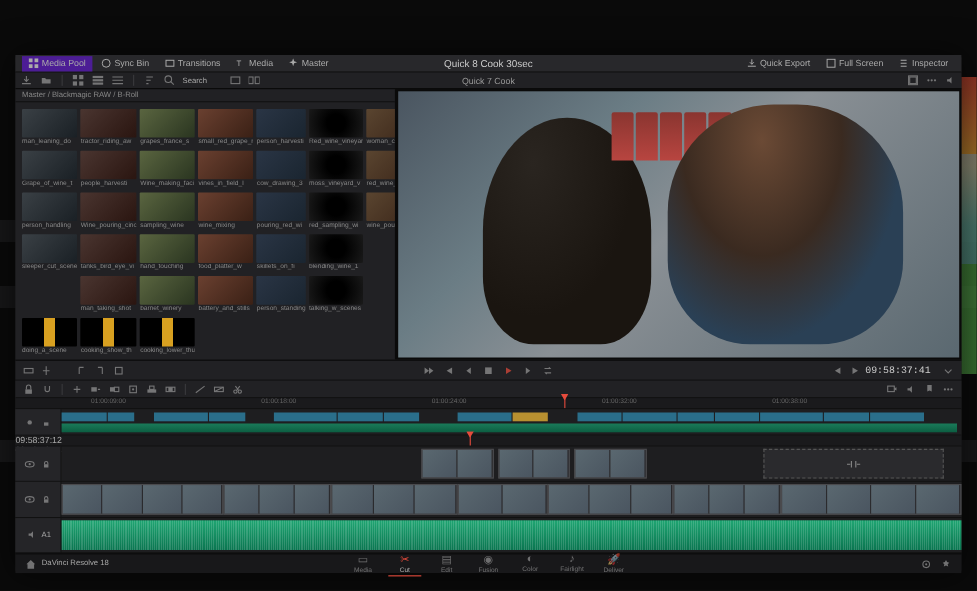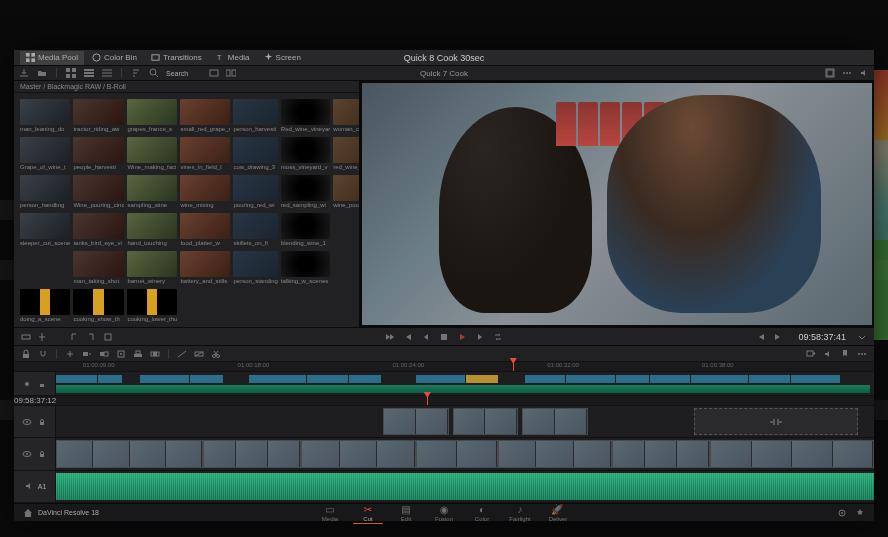--- a/index.html
+++ b/index.html
@@ -1,20 +1,20 @@
 <!DOCTYPE html>
 <html><head>
 <meta charset="utf-8">
 <style>
 *{margin:0;padding:0;box-sizing:border-box;font-family:-apple-system,Helvetica,Arial,sans-serif;font-size:8px;color:#aaa}
 body{background:#0a0a0a;width:888px;height:537px;overflow:hidden;position:relative}
 .app{position:absolute;left:14px;top:50px;right:14px;bottom:16px;background:#1a1a1a;display:flex;flex-direction:column;border-radius:3px;box-shadow:0 0 30px rgba(0,0,0,.6)}
 .topbar{height:16px;background:#28282b;display:flex;align-items:center;padding:0 6px;gap:2px;border-bottom:1px solid #0a0a0a}
 .topbar .tb-item{display:flex;align-items:center;gap:3px;padding:0 6px;height:14px;cursor:pointer}
-.topbar .tb-item.active{background:#404040}
+.topbar .tb-item.active{background:#4c1d95}
 .topbar .title{position:absolute;left:50%;transform:translateX(-50%);color:#ccc;font-size:9px}
 .topbar .right{margin-left:auto;display:flex;gap:2px}
 .toolbar{height:15px;background:#212124;display:flex;align-items:center;padding:0 4px;gap:6px;border-bottom:1px solid #0a0a0a}
 .tool-ic{width:12px;height:12px;display:flex;align-items:center;justify-content:center;cursor:pointer;opacity:.7}
 .tool-ic svg{width:10px;height:10px;fill:#999}
 .sub-title{position:absolute;left:50%;transform:translateX(-50%);color:#999;font-size:8px}
 .main{flex:1;display:flex;min-height:0}
 .media-pool{width:346px;background:#212124;display:flex;flex-direction:column;border-right:1px solid #0a0a0a}
 .pool-header{height:12px;padding:2px 6px;font-size:7px;color:#888;border-bottom:1px solid #111}
 .pool-grid{flex:1;padding:6px;display:grid;grid-template-columns:repeat(7,1fr);gap:3px;align-content:start;overflow:hidden}
@@ -22,21 +22,21 @@
 .thumb{width:100%;height:26px;background:#333;border-radius:1px;position:relative;overflow:hidden}
 .clip-label{font-size:6px;color:#888;white-space:nowrap;overflow:hidden;text-overflow:ellipsis;height:8px}
 .viewer{flex:1;display:flex;flex-direction:column;background:#0a0a0a}
 .viewer-canvas{flex:1;position:relative;background:linear-gradient(135deg,#4a5560 0%,#6b7d85 30%,#8a9095 50%,#5a6870 100%);margin:2px}
 .viewer-canvas::before{content:'';position:absolute;left:15%;top:10%;width:30%;height:85%;background:radial-gradient(ellipse at 30% 20%,#2a2520 0%,#1a1510 60%);border-radius:50% 50% 30% 30%}
 .viewer-canvas::after{content:'';position:absolute;right:10%;top:5%;width:42%;height:90%;background:radial-gradient(ellipse at 40% 15%,#6b4a35 0%,#3a2a20 40%,#2a4055 70%);border-radius:45% 45% 35% 35%}
 .bottles{position:absolute;top:8%;left:38%;width:30%;height:18%;display:flex;gap:2px}
 .bottle{flex:1;background:linear-gradient(#8a3530,#b84540);border-radius:2px 2px 0 0}
 .transport{height:18px;background:#212124;display:flex;align-items:center;padding:0 6px;gap:4px;border-top:1px solid #0a0a0a}
 .transport .center{position:absolute;left:50%;transform:translateX(-50%);display:flex;gap:6px}
-.transport .tc{margin-left:auto;color:#ccc;font-size:9px;font-family:Liberation Sans, sans-serif}
+.transport .tc{margin-left:auto;color:#ccc;font-size:9px;font-family:Liberation Mono, monospace}
 .play-btn svg{fill:#e64b3c!important}
 .timeline-area{height:158px;background:#1a1a1c;display:flex;flex-direction:column;border-top:1px solid #0a0a0a}
 .tl-tools{height:16px;background:#212124;display:flex;align-items:center;padding:0 6px;gap:5px;border-bottom:1px solid #111}
 .tl-ruler{height:10px;background:#1a1a1c;position:relative;border-bottom:1px solid #111}
 .tl-ruler .tick{position:absolute;top:0;font-size:6px;color:#666}
 .tl-overview{height:24px;background:#1e1e20;position:relative;border-bottom:1px solid #111;display:flex;align-items:center}
 .ov-track{position:absolute;left:42px;right:4px;top:3px;height:8px;display:flex;gap:1px}
 .ov-clip{height:100%;background:#2a6e8a}
 .ov-clip.y{background:#b89030}
 .ov-audio{position:absolute;left:42px;right:4px;bottom:2px;height:8px;background:linear-gradient(#1a8560,#0a6545);opacity:.9}
@@ -83,41 +83,61 @@
           <rect x="6" y="0" width="4" height="4" fill="#aaa"></rect>
           <rect x="0" y="6" width="4" height="4" fill="#aaa"></rect>
           <rect x="6" y="6" width="4" height="4" fill="#aaa"></rect>
         </svg>
       <span>Media Pool</span>
     </div>
     <div class="tb-item">
       <svg width="9" height="9" viewBox="0 0 10 10">
           <circle cx="5" cy="5" r="4" fill="none" stroke="#aaa"></circle>
         </svg>
-      <span>Color Bin</span>
+      <span>Sync Bin</span>
     </div>
     <div class="tb-item">
       <svg width="9" height="9" viewBox="0 0 10 10">
           <rect x="1" y="2" width="8" height="6" fill="none" stroke="#aaa"></rect>
         </svg>
       <span>Transitions</span>
     </div>
     <div class="tb-item">
       <svg width="9" height="9" viewBox="0 0 10 10">
           <text x="1" y="8" font-size="9" fill="#aaa">T</text>
         </svg>
       <span>Media</span>
     </div>
     <div class="tb-item">
       <svg width="9" height="9" viewBox="0 0 10 10">
           <path d="M5 0l1 3 3 1-3 1-1 3-1-3-3-1 3-1z" fill="#aaa"></path>
         </svg>
-      <span>Screen</span>
+      <span>Master</span>
     </div>
     <div class="title">Quick 8 Cook 30sec</div>
+    <div class="right">
+      <div class="tb-item">
+        <svg width="9" height="9" viewBox="0 0 10 10">
+            <path d="M5 1v5M3 4l2 2 2-2M1 8h8" stroke="#aaa" fill="none"></path>
+          </svg>
+        <span>Quick Export</span>
+      </div>
+      <div class="tb-item">
+        <svg width="9" height="9" viewBox="0 0 10 10">
+            <rect x="1" y="1" width="8" height="8" fill="none" stroke="#aaa"></rect>
+          </svg>
+        <span>Full Screen</span>
+      </div>
+      <div class="tb-item">
+        <svg width="9" height="9" viewBox="0 0 10 10">
+            <path d="M2 2h6M2 5h6M2 8h6" stroke="#aaa"></path>
+          </svg>
+        <span>Inspector</span>
+      </div>
+    </div>
   </div>
 
   <div class="toolbar" style="position:relative">
     <div class="tool-ic">
         <svg viewBox="0 0 10 10">
           <path d="M1 8h8M5 1v5M3 4l2 2 2-2" stroke="#999" fill="none"></path>
         </svg>
       </div>
     <div class="tool-ic">
         <svg viewBox="0 0 10 10">

